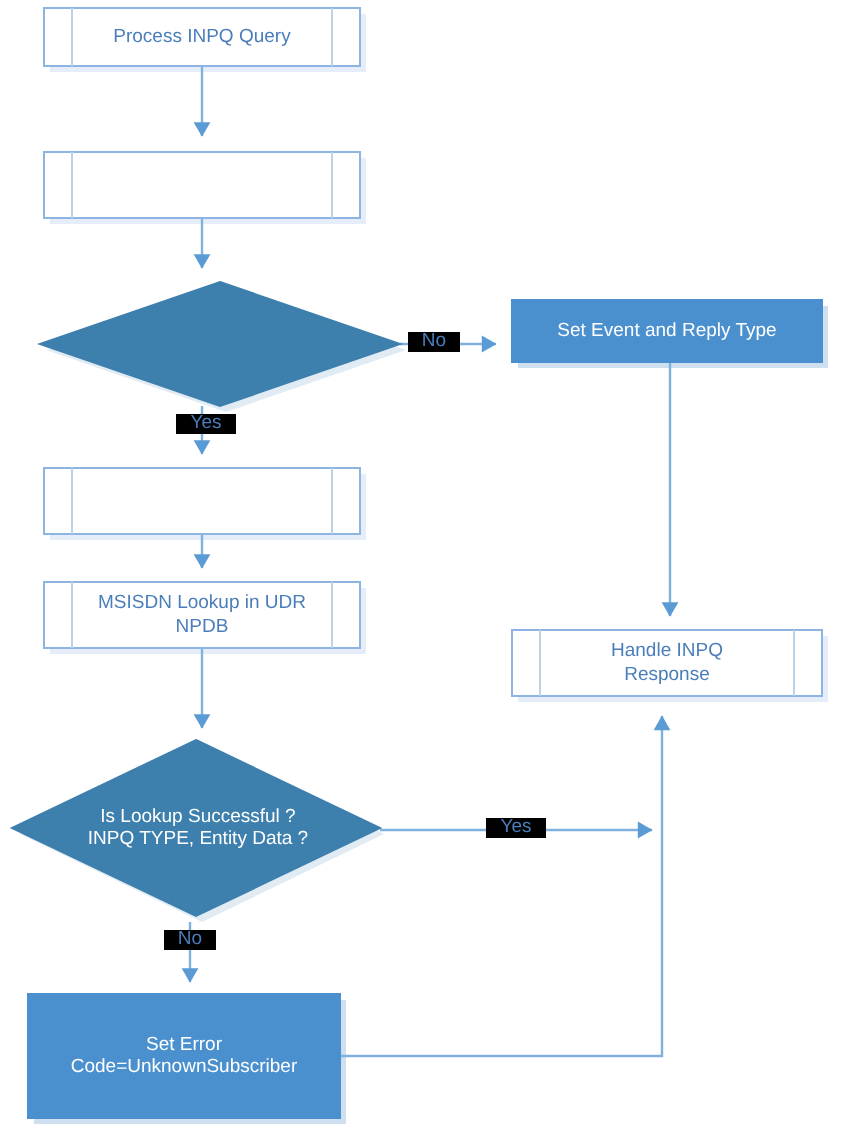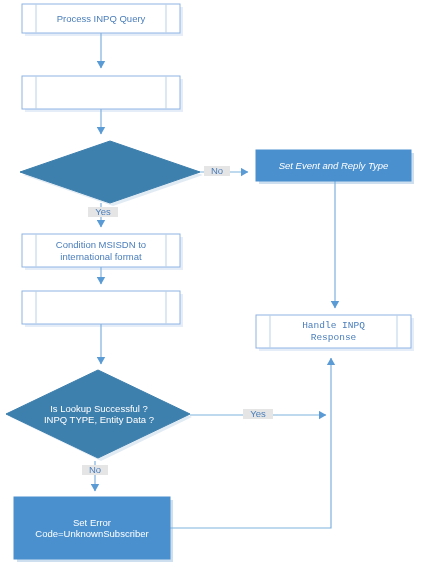--- a/index.html
+++ b/index.html
@@ -47,21 +47,21 @@
   }
   .label-diamond {
     color: #ffffff;
     font-size: 9.5px;
   }
   .edge-label {
     position: absolute;
     color: #4a7ebb;
     font-size: 9.5px;
     text-align: center;
-    background: #e5e5e5;
+    background: #000000;
     line-height: 1;
     pointer-events: none;
   }
 </style>
 </head>
 <body>
 
 <div id="flowchart-canvas">
 
   <svg id="flow-svg" viewBox="0 0 421 570" xmlns="http://www.w3.org/2000/svg">
@@ -156,27 +156,27 @@
 
     <g>
       <rect x="14" y="497" width="156" height="62" fill="#4a90cf" stroke="#4a90cf" stroke-width="1"></rect>
     </g>
   </svg>
 
   <div class="node-label label-light" style="left:36px; top:4px; width:130px; height:29px;">Process INPQ Query</div>
 
 
 
-  <div class="node-label label-dark" style="left:258px; top:150px; width:151px; height:31px;font-style:italic;">Set Event and Reply Type</div>
-
-  <div class="node-label label-light" style="left:36px; top:234px; width:130px; height:33px;">Condition MSISDN to
-international format</div>
+  <div class="node-label label-dark" style="left:258px; top:150px; width:151px; height:31px;">Set Event and Reply Type</div>
 
 
-  <div class="node-label label-light" style="left:270px; top:315px; width:127px; height:33px;font-family:Liberation Mono, monospace;">Handle INPQ
+  <div class="node-label label-light" style="left:34px; top:291px; width:134px; height:33px;">MSISDN Lookup in UDR
+NPDB</div>
+
+  <div class="node-label label-light" style="left:270px; top:315px; width:127px; height:33px;">Handle INPQ
 Response</div>
 
   <div class="node-label label-dark" style="left:16px; top:497px; width:152px; height:62px;">Set Error
 Code=UnknownSubscriber</div>
 
   <div class="node-label label-diamond" style="left:16px; top:396px; width:166px; height:36px;">Is Lookup Successful ?
 INPQ TYPE, Entity Data ?</div>
 
   <div class="edge-label" style="left:204px; top:166px; width:26px;">No</div>
 

